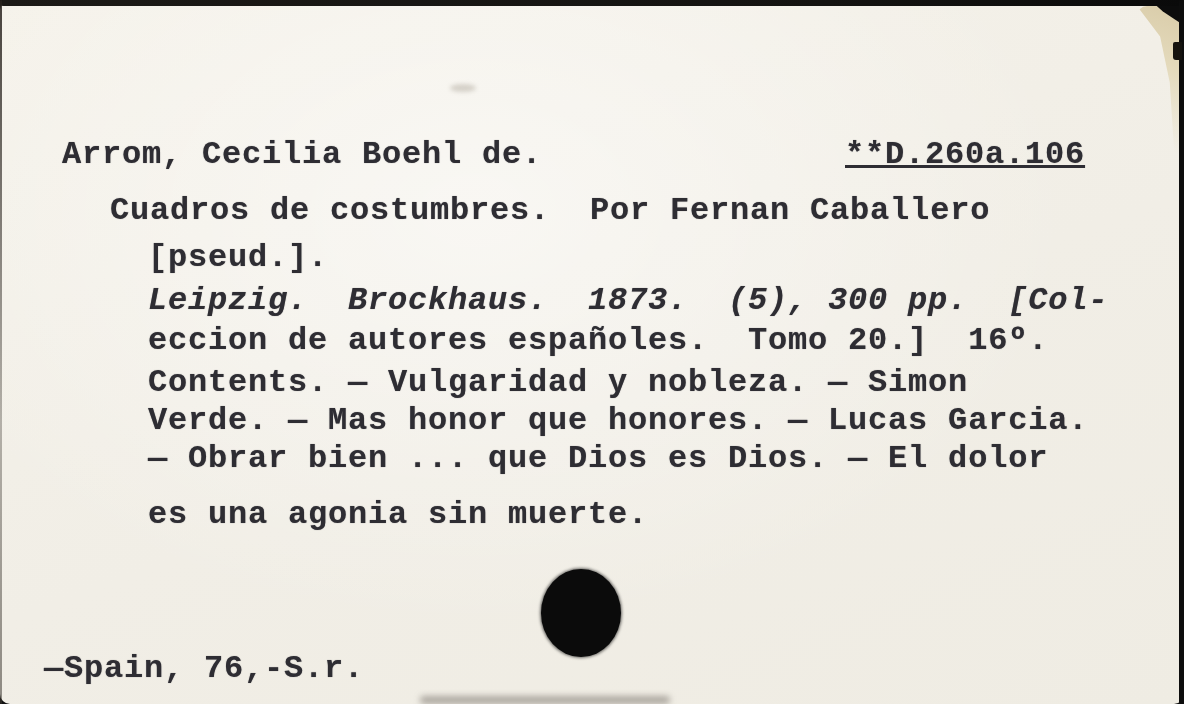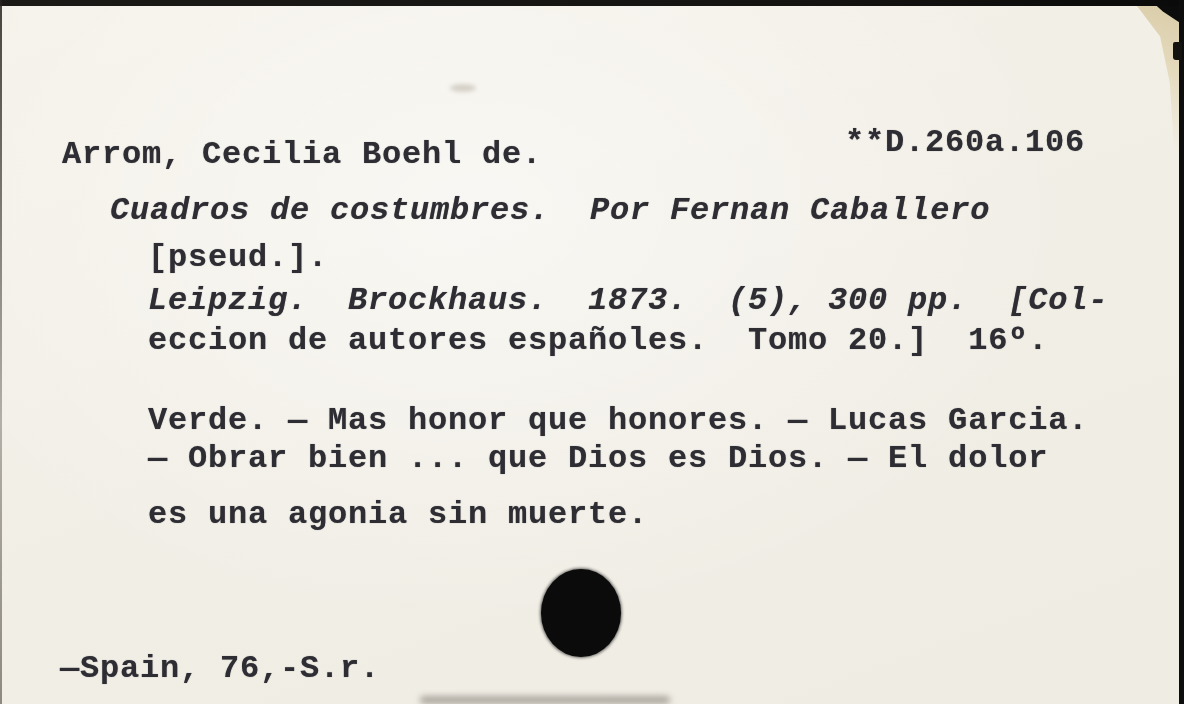--- a/index.html
+++ b/index.html
@@ -1,15 +1,15 @@
 <!DOCTYPE html>
 <html><head>
 <meta charset="utf-8">
 <style>
-  * { margin: 0; padding: 0; box-sizing: border-box; }
+  * { margin: 0; padding: 0; box-sizing: border-box; border-radius: 10px; }
   html, body { width: 1184px; height: 704px; overflow: hidden; }
   body {
     font-family: "Liberation Mono", "DejaVu Sans Mono", monospace;
     background: #111;
   }
   .card {
     position: absolute;
     left: 0; top: 0;
     width: 1184px; height: 704px;
     background:
@@ -92,27 +92,28 @@
   <div class="corner-shadow-tr"></div>
   <div class="corner-black-tr"></div>
   <div class="edge-top"></div>
   <div class="edge-right"></div>
   <div class="edge-left"></div>
   <div class="edge-notch-right"></div>
   <div class="top-smudge"></div>
   <div class="bottom-smudge"></div>
 
   <div class="tw" style="left:62px; top:136px;">Arrom, Cecilia Boehl de.</div>
-  <div class="tw" style="left:845px; top:124px;">**D.260a.106</div>
+  <div class="tw" style="left:845px; top:136px;text-decoration:underline;">**D.260a.106</div>
 
-  <div class="tw" style="left:110px; top:192px;font-style:italic;">Cuadros de costumbres.  Por Fernan Caballero</div>
+  <div class="tw" style="left:110px; top:192px;">Cuadros de costumbres.  Por Fernan Caballero</div>
   <div class="tw" style="left:148px; top:231px;margin-top:8px;">[pseud.].</div>
   <div class="tw" style="left:148px; top:282px;font-style:italic;">Leipzig.  Brockhaus.  1873.  (5), 300 pp.  [Col-</div>
   <div class="tw" style="left:148px; top:322px;">eccion de autores españoles.  Tomo 20.]  16º.</div>
+  <div class="tw" style="left:148px; top:364px;">Contents. — Vulgaridad y nobleza. — Simon</div>
   <div class="tw" style="left:148px; top:402px;">Verde. — Mas honor que honores. — Lucas Garcia.</div>
   <div class="tw" style="left:148px; top:440px;">— Obrar bien ... que Dios es Dios. — El dolor</div>
   <div class="tw" style="left:148px; top:496px;">es una agonia sin muerte.</div>
 
   <div class="hole-punch"></div>
 
-  <div class="tw" style="left:60px; top:650px;">—Spain, 76,-S.r.</div>
+  <div class="tw" style="left:44px; top:650px;">—Spain, 76,-S.r.</div>
 
 </div>
 
 </body></html>

